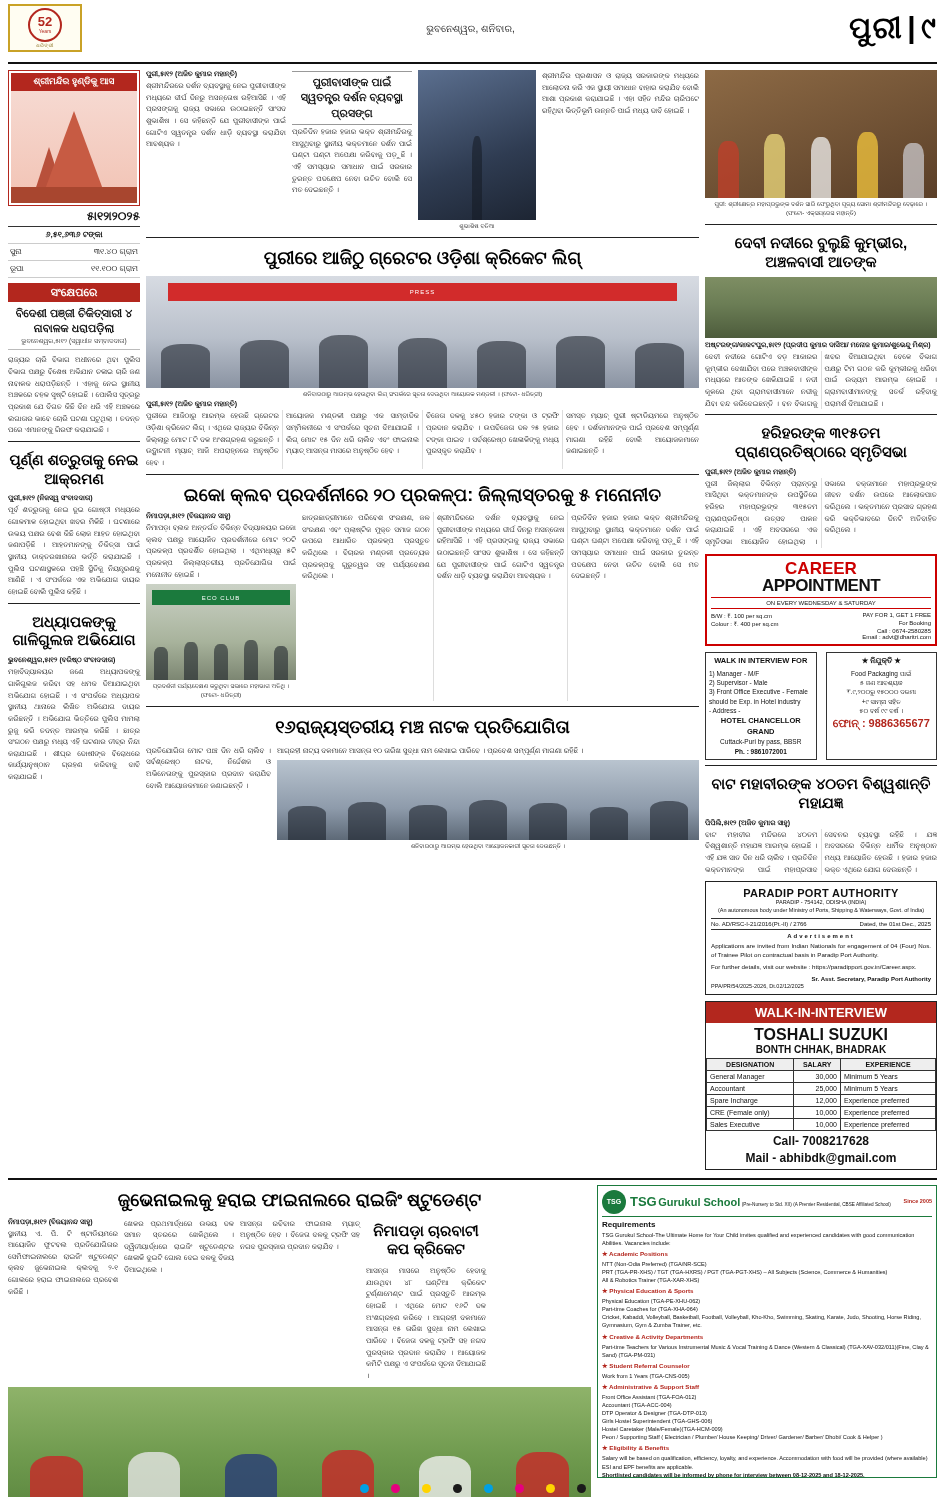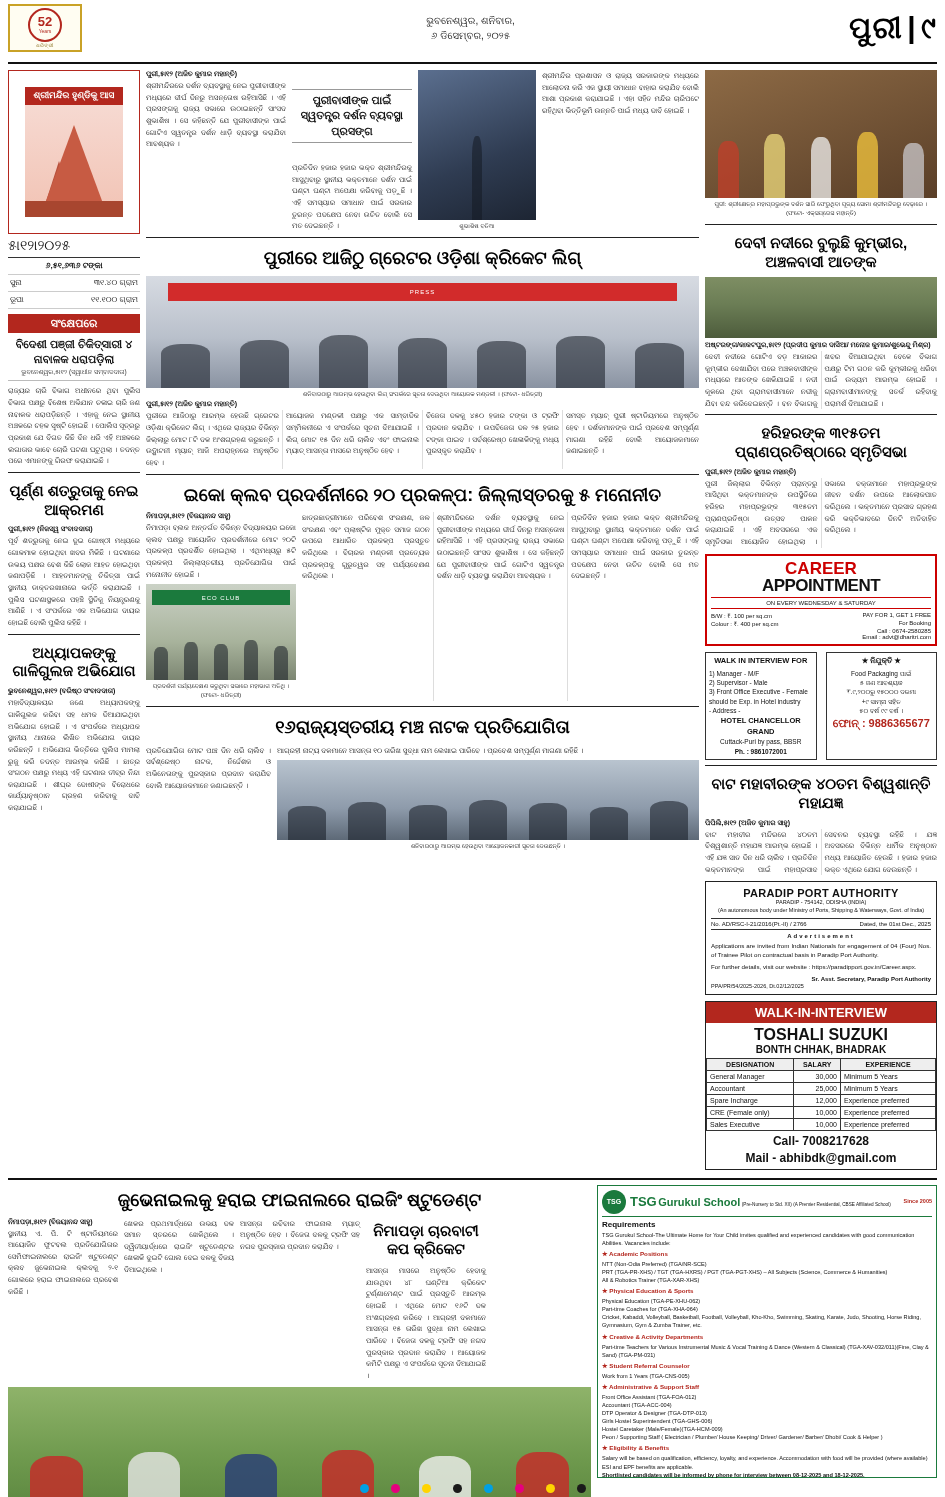--- a/index.html
+++ b/index.html
@@ -76,21 +76,21 @@
   .headline.sm { font-size: 18px; }
   .headline.xs { font-size: 15px; }
   .subhead {
     font-size: 11px;
     font-weight: bold;
     text-align: center;
     line-height: 1.4;
     border-top: 1px solid #999;
     border-bottom: 1px solid #999;
     padding: 3px 2px;
-    margin: 19px 0;
+    margin: 1px 0;
   }
   .byline {
     font-size: 7px;
     font-weight: bold;
     margin-bottom: 2px;
   }
   .para {
     font-size: 7.2px;
     line-height: 1.62;
     text-align: justify;
@@ -106,21 +106,21 @@
     color: #222;
   }
   .rule { border-top: 1px solid #222; margin: 5px 0; }
   .rule-thin { border-top: 1px solid #bbb; margin: 4px 0; }
 
   .cols2 { column-count: 2; column-gap: 7px; column-rule: 1px solid #ddd; }
   .cols3 { column-count: 3; column-gap: 7px; column-rule: 1px solid #ddd; }
   .cols4 { column-count: 4; column-gap: 7px; column-rule: 1px solid #ddd; }
 
   
-  .temple-box { border: 1px solid #b3271e; padding: 16px; }
+  .temple-box { border: 1px solid #b3271e; padding: 2px; }
   .temple-title {
     background: #b3271e; color: #fff; font-size: 9px; font-weight: bold;
     text-align: center; padding: 3px 2px; line-height: 1.3;
   }
   .temple-art {
     height: 112px;
     background:
       linear-gradient(#f6d9d1,#f2c3b4);
     position: relative; overflow:hidden;
   }
@@ -135,21 +135,21 @@
     position:absolute; bottom:0; left:16%;
     width:0; height:0;
     border-left: 18px solid transparent;
     border-right: 18px solid transparent;
     border-bottom: 56px solid #b8503b;
   }
   .temple-art .base {
     position:absolute; bottom:0; left:0; right:0; height:16px; background:#a8462f;
   }
   .date-strip {
-    text-align:left; font-size:14px; font-weight:normal; padding:3px 0; border-bottom:1px solid #333;
+    text-align:right; font-size:12px; font-weight:bold; padding:3px 0; border-bottom:1px solid #333;
   }
   .rate-table { width:100%; border-collapse: collapse; font-size: 8px; }
   .rate-table td { border-bottom: 1px solid #ccc; padding: 3px 2px; }
   .rate-table td:last-child { text-align: right; }
   .red-head {
     background:#b3271e; color:#fff; text-align:center; font-size:11px; font-weight:bold;
     padding:3px 0; margin: 5px 0 4px;
   }
   .brief-title { font-size: 11px; font-weight:bold; line-height:1.35; text-align:center;}
   .brief-sub { font-size: 6.5px; text-align:center; margin-top:2px; color:#333;}
@@ -242,21 +242,20 @@
   <div class="masthead">
     <div class="logo-badge">
       <div class="ring">
         <b>52</b>
         <span>Years</span>
       </div>
       <div class="yrs">ଧରିତ୍ରୀ</div>
     </div>
     <div class="mast-center">
       <div>ଭୁବନେଶ୍ୱର, ଶନିବାର,</div>
-      <div>୬ ଡିସେମ୍ବର, ୨୦୨୫</div>
     </div>
     <div class="mast-right">
       <span class="title">ପୁରୀ</span>
       <span class="title">|</span>
       <span class="title">୯</span>
     </div>
   </div>
 
   <div class="body-grid">
 

